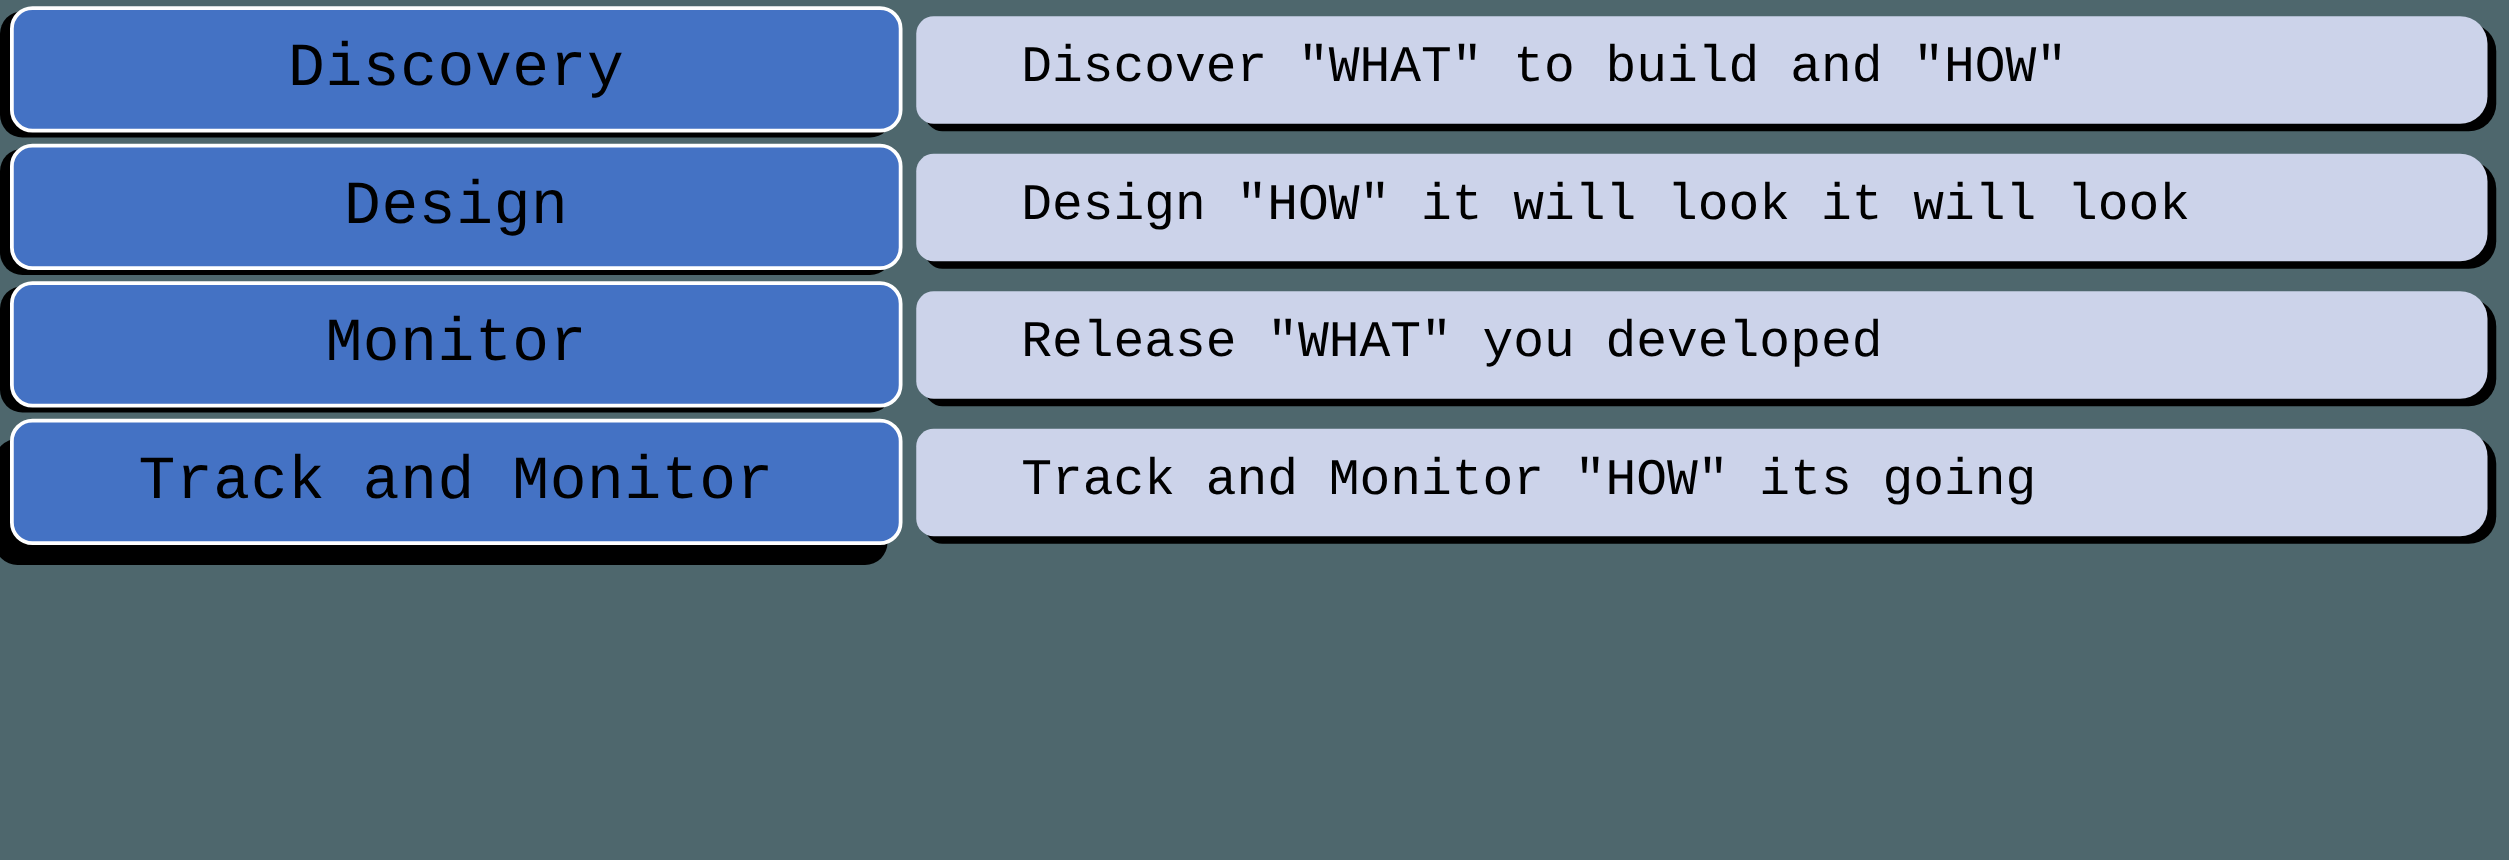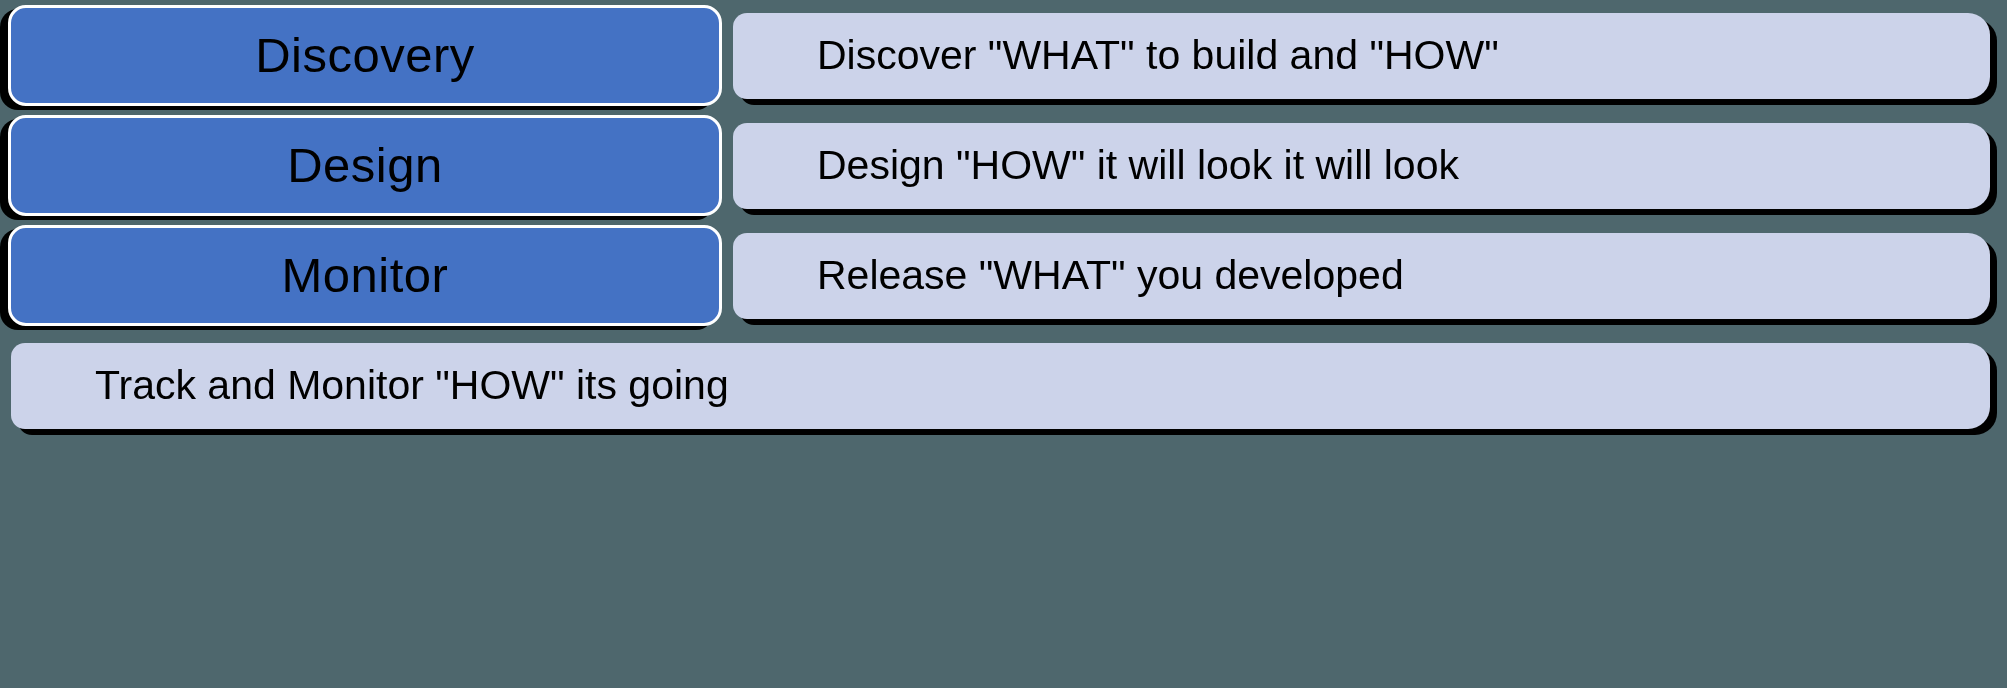--- a/index.html
+++ b/index.html
@@ -21,20 +21,21 @@
     background: var(--background);
     font-family: "Liberation Sans", sans-serif;
     color: var(--text);
     overflow: hidden;
   }
   .diagram {
     position: relative;
     width: 2007px;
     height: 688px;
     padding-top: 5px;
+    font-family: Liberation Mono, monospace;
   }
   .row {
     display: flex;
     align-items: stretch;
     height: 101px;
     margin-bottom: 9px;
   }
   .stage-btn {
     width: 714px;
     margin-left: 8px;
@@ -97,18 +98,21 @@
   <div class="row">
     <div class="stage-btn">
       <span>Monitor</span>
     </div>
     <div class="desc-panel">
       <span>Release "WHAT" you developed</span>
     </div>
   </div>
 
   <div class="row">
+    <div class="stage-btn">
+      <span>Track and Monitor</span>
+    </div>
     <div class="desc-panel">
       <span>Track and Monitor "HOW" its going</span>
     </div>
   </div>
 
 </div>
 
 </body></html>

